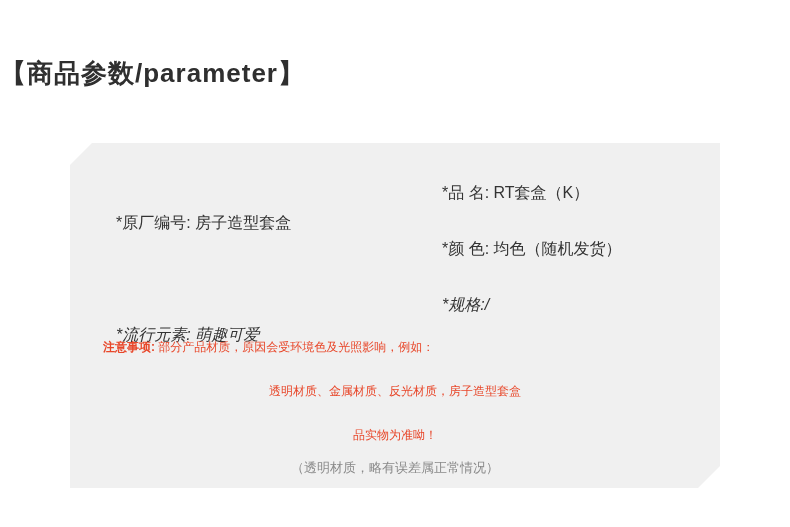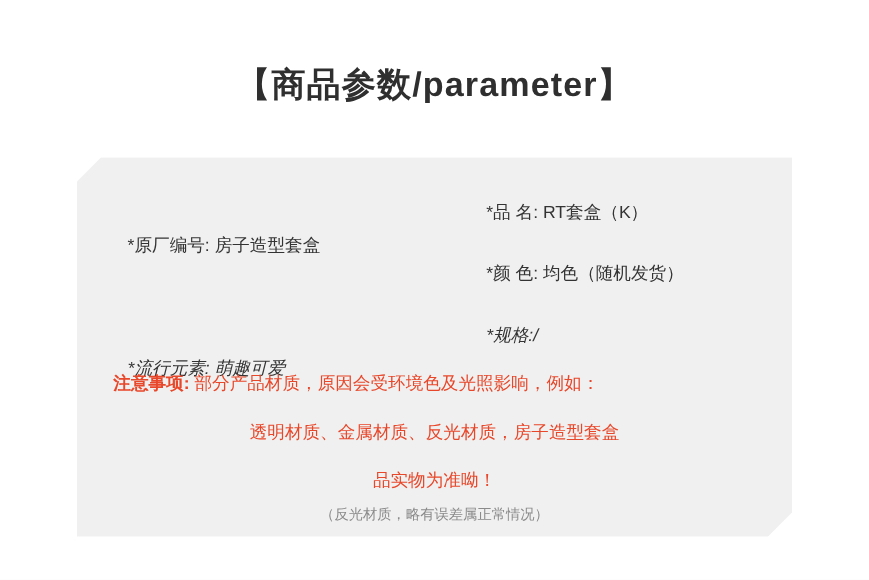--- a/index.html
+++ b/index.html
@@ -18,22 +18,22 @@
     position: relative;
     width: 790px;
     height: 527px;
     background: #ffffff;
   }
   .title {
     position: absolute;
     top: 56px;
     left: 0;
     width: 790px;
-    text-align: center;
-    font-size: 31px;
+    text-align: left;
+    font-size: 26px;
     font-weight: bold;
     letter-spacing: 1px;
     color: #2f2f2f;
     font-family: "Liberation Sans", sans-serif;
   }
   .card {
     position: absolute;
     left: 70px;
     top: 143px;
     width: 650px;
@@ -73,21 +73,21 @@
 
   .notice {
     position: absolute;
     left: 0;
     top: 196px;
     width: 650px;
   }
   .notice-line {
     position: absolute;
     width: 650px;
-    font-size: 16px;
+    font-size: 12px;
     color: #e8472a;
     white-space: nowrap;
   }
   .notice-l1 { top: 0; left: 0; padding-left: 33px; }
   .notice-l2 { top: 44px; left: 0; text-align: center; }
   .notice-l3 { top: 88px; left: 0; text-align: center; }
 
   .notice-label {
     color: #e8472a;
     font-weight: bold;
@@ -132,17 +132,17 @@
       </div>
 
     </div>
 
     <div class="notice">
       <div class="notice-line notice-l1"><span class="notice-label">注意事项:</span> <span class="notice-text">部分产品材质，原因会受环境色及光照影响，例如：</span></div>
       <div class="notice-line notice-l2">透明材质、金属材质、反光材质，房子造型套盒</div>
       <div class="notice-line notice-l3">品实物为准呦！</div>
     </div>
 
-    <div class="footnote">（反光材质，略有误差属正常情况）</div>
+    <div class="footnote">（透明材质，略有误差属正常情况）</div>
 
   </div>
 
 </div>
 
 </body></html>

